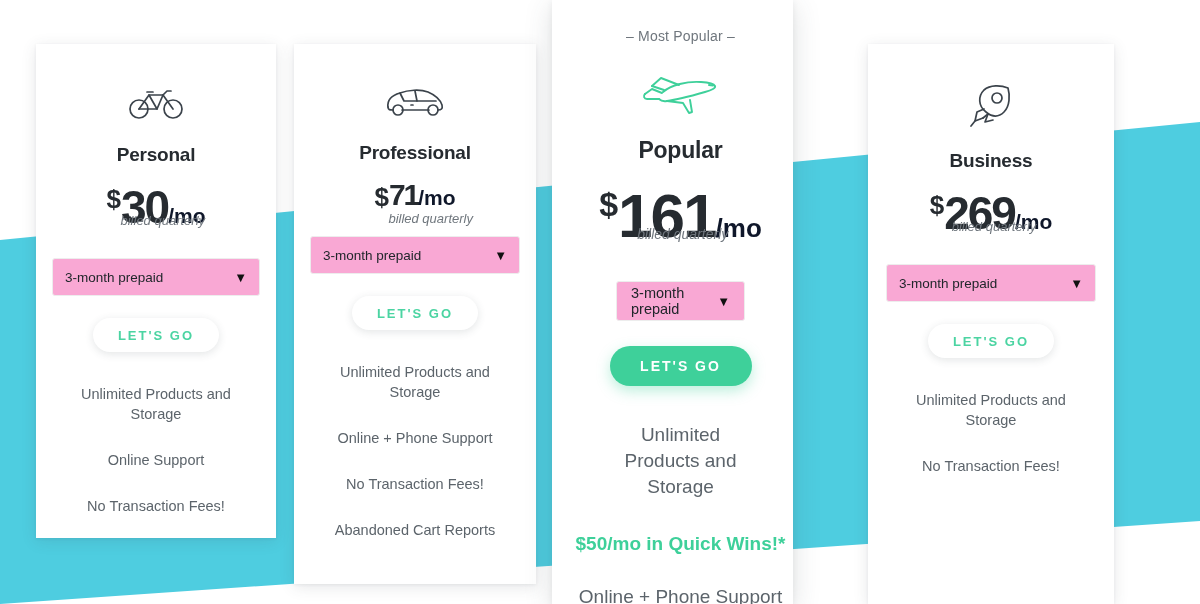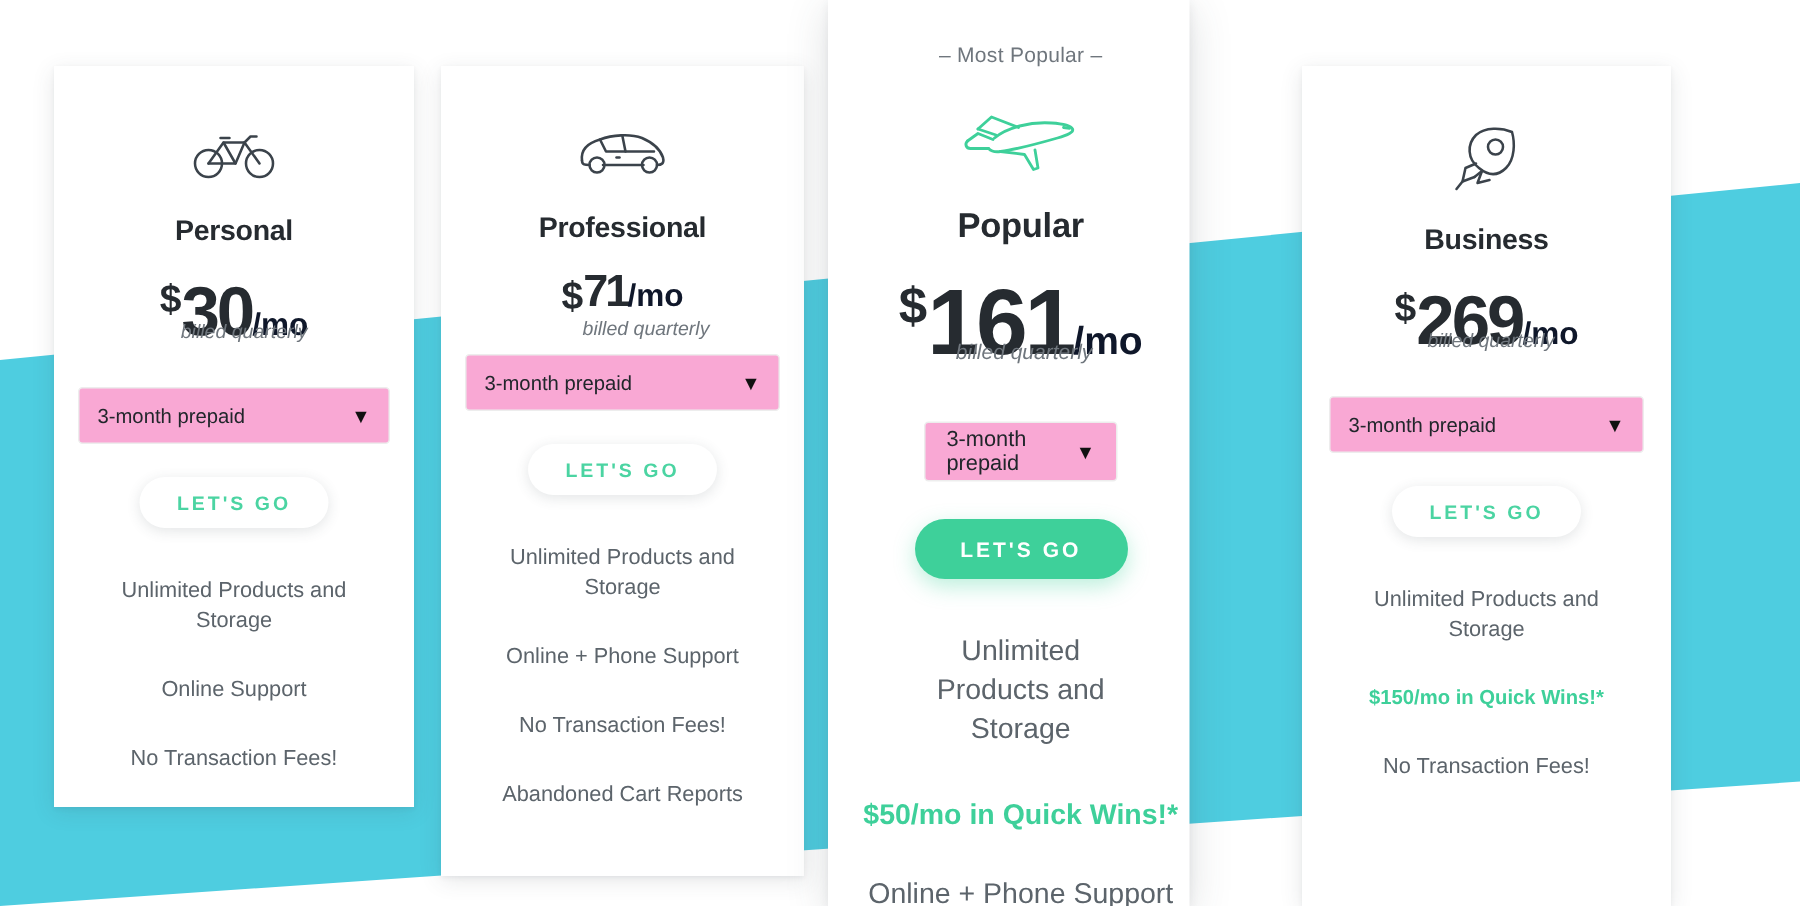--- a/index.html
+++ b/index.html
@@ -233,18 +233,17 @@
 
     <div class="select" style="margin:24px 18px 0 18px;height:38px;padding:0 12px;font-size:13.5px;">
       <span class="sel-val">3-month prepaid</span>
       <span class="caret">▼</span>
     </div>
 
     <button class="cta" style="margin:22px auto 0 auto;width:126px;height:34px;font-size:13px;">LET'S GO</button>
 
     <div class="features" style="margin-top:32px;font-size:14.5px;">
       <div class="feature" style="margin-bottom:26px;padding:0 44px;">Unlimited Products and Storage</div>
-      <div class="feature highlight" style="margin-bottom:26px;font-size:13.5px;">$150/mo in Quick Wins!*</div>
       <div class="feature">No Transaction Fees!</div>
     </div>
   </div>
 
 </div>
 
 </body></html>

